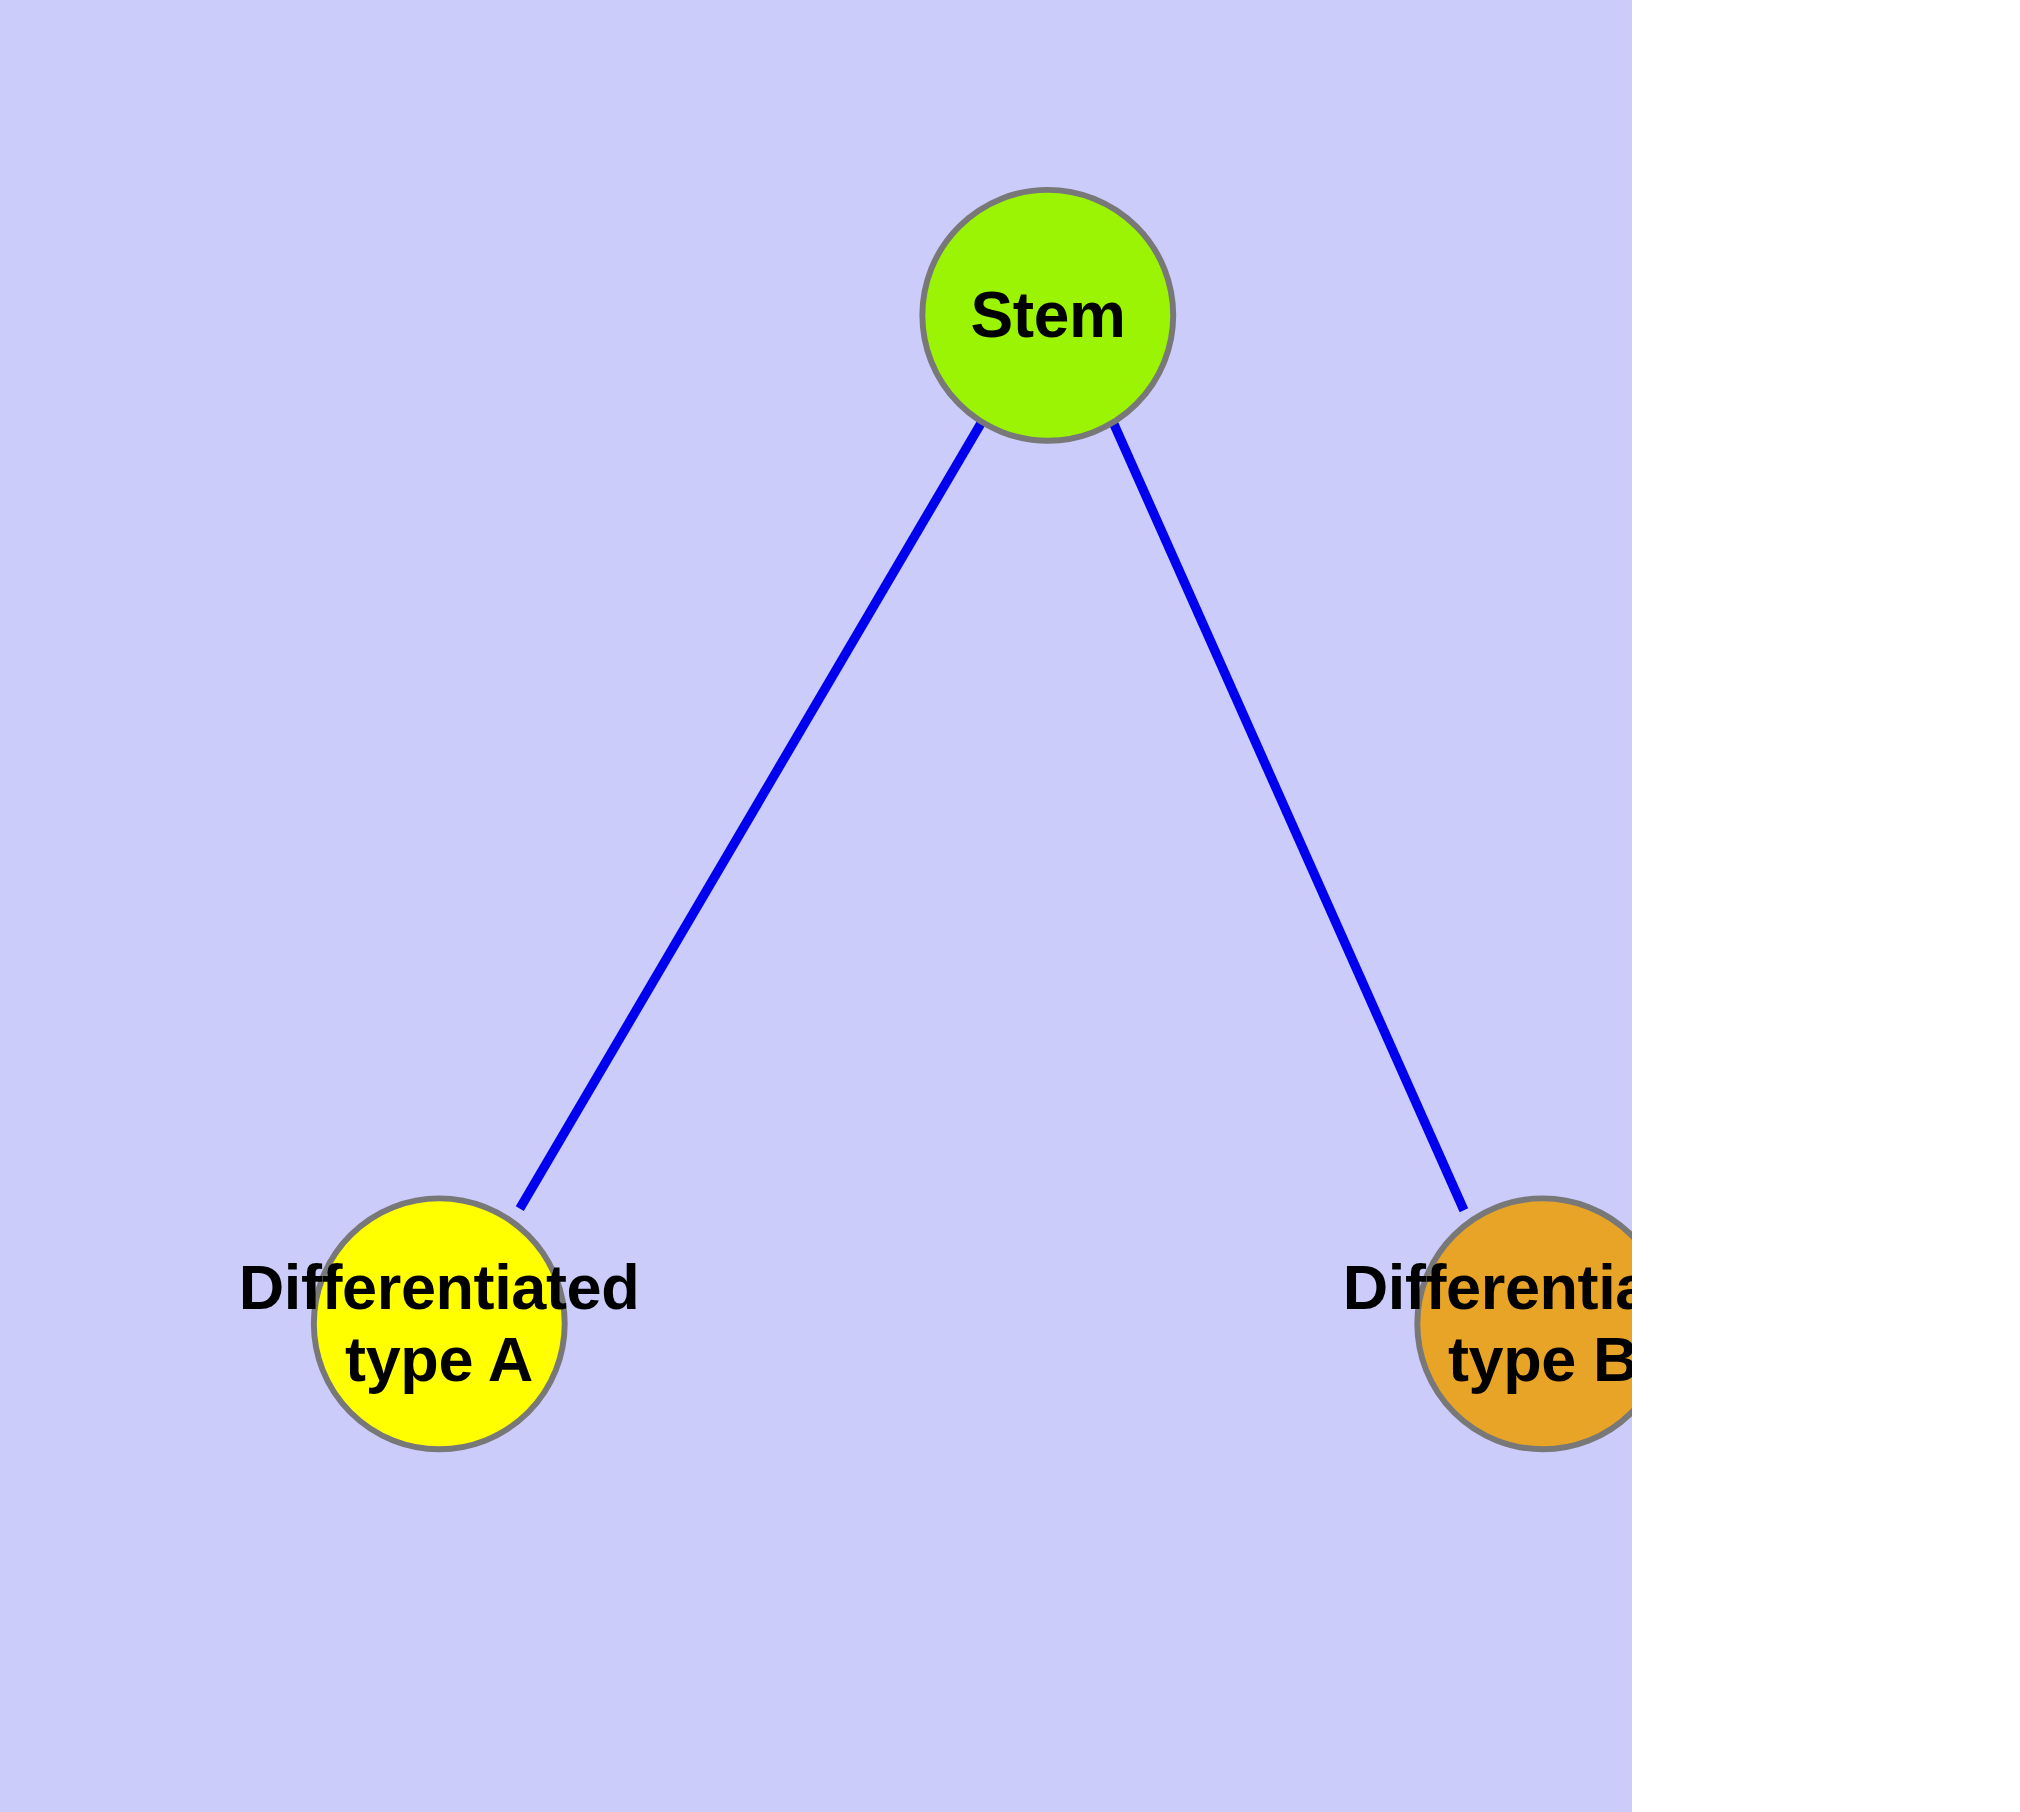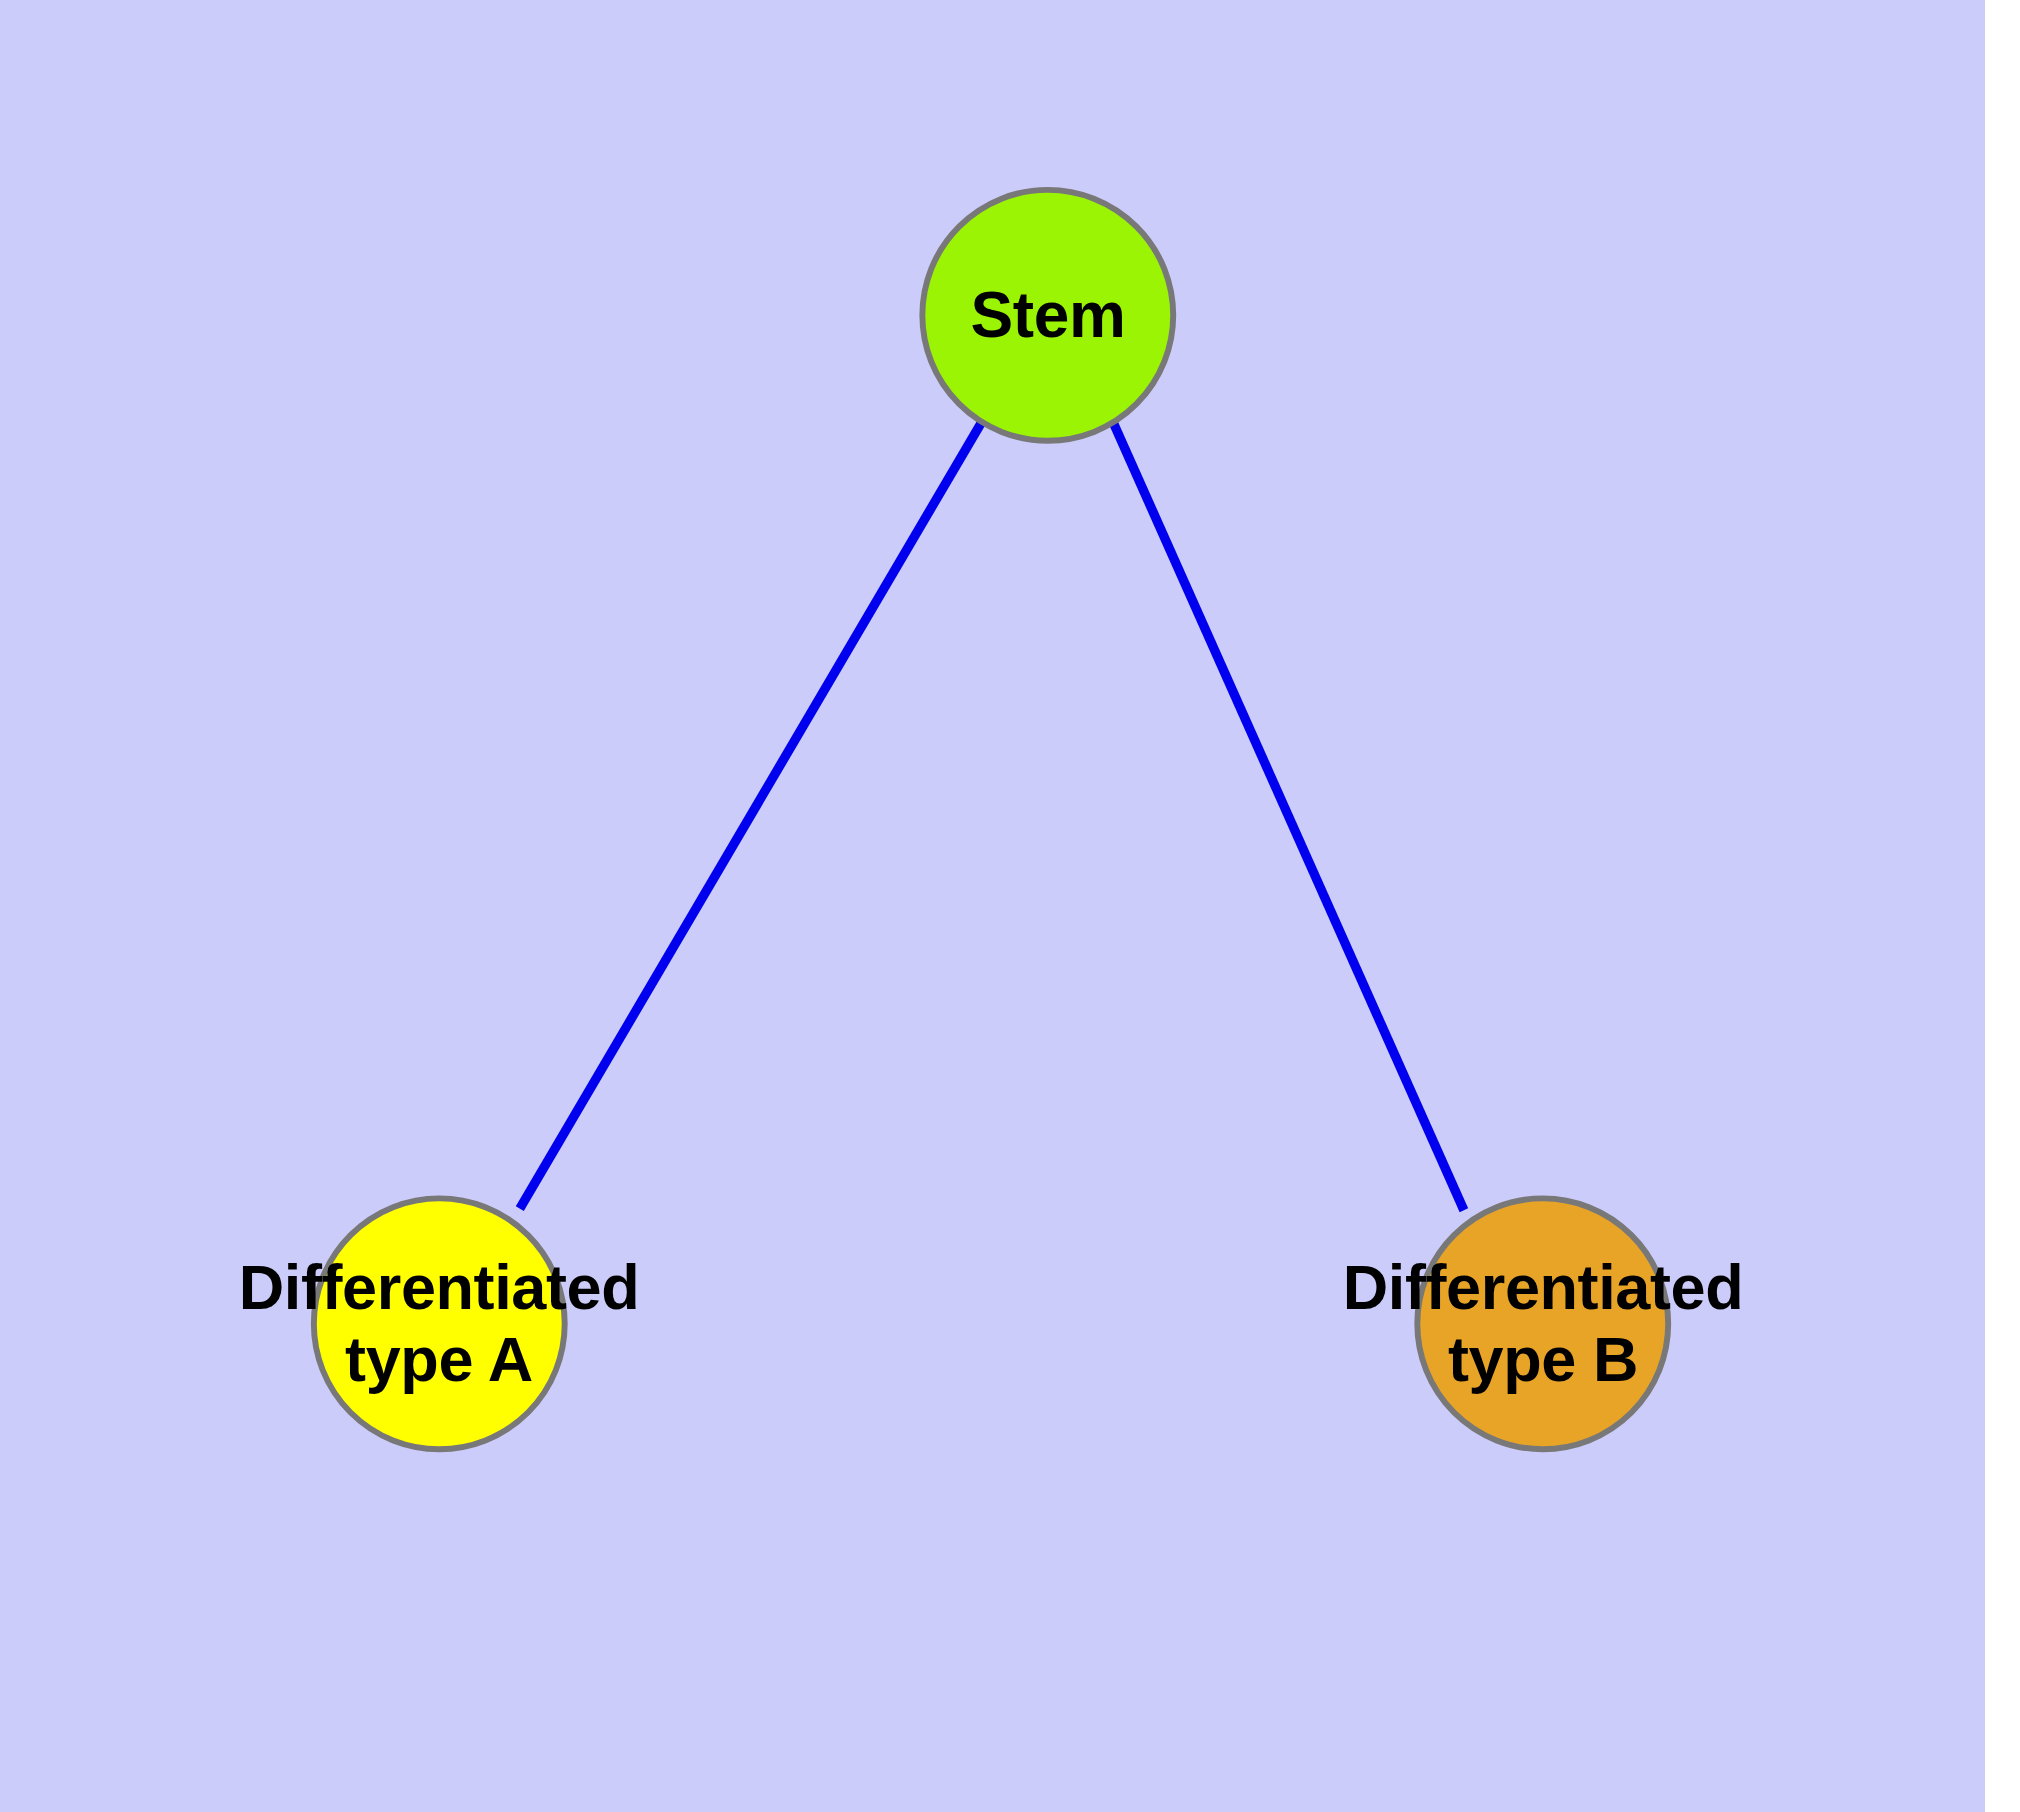--- a/index.html
+++ b/index.html
@@ -39,21 +39,21 @@
     letter-spacing: -0.4px;
     pointer-events: none;
   }
   .label-stem   { font-size: 64px; }
   .label-type-a { font-size: 63px; }
   .label-type-b { font-size: 63px; }
 </style>
 </head>
 <body>
 
-<div id="canvas" style="width: 1985px; height: 1812px;">
+<div id="canvas" style="width: 1632px; height: 1812px;">
 
   <div id="bg-rect" style="background: rgb(204, 204, 250);"></div>
 
   <svg id="graph-svg" viewBox="0 0 2384 2138" style="width: 2021px; height: 1812px;">
     <g>
       <line x1="1158" y1="498" x2="613" y2="1426" stroke="#0000EE" stroke-width="11" stroke-linecap="butt"></line>
       <line x1="1313" y1="498" x2="1727" y2="1428" stroke="#0000EE" stroke-width="11" stroke-linecap="butt"></line>
     </g>
     <g>
       <circle cx="1236" cy="372" r="148" fill="#9AF404" stroke="#787878" stroke-width="7"></circle>

